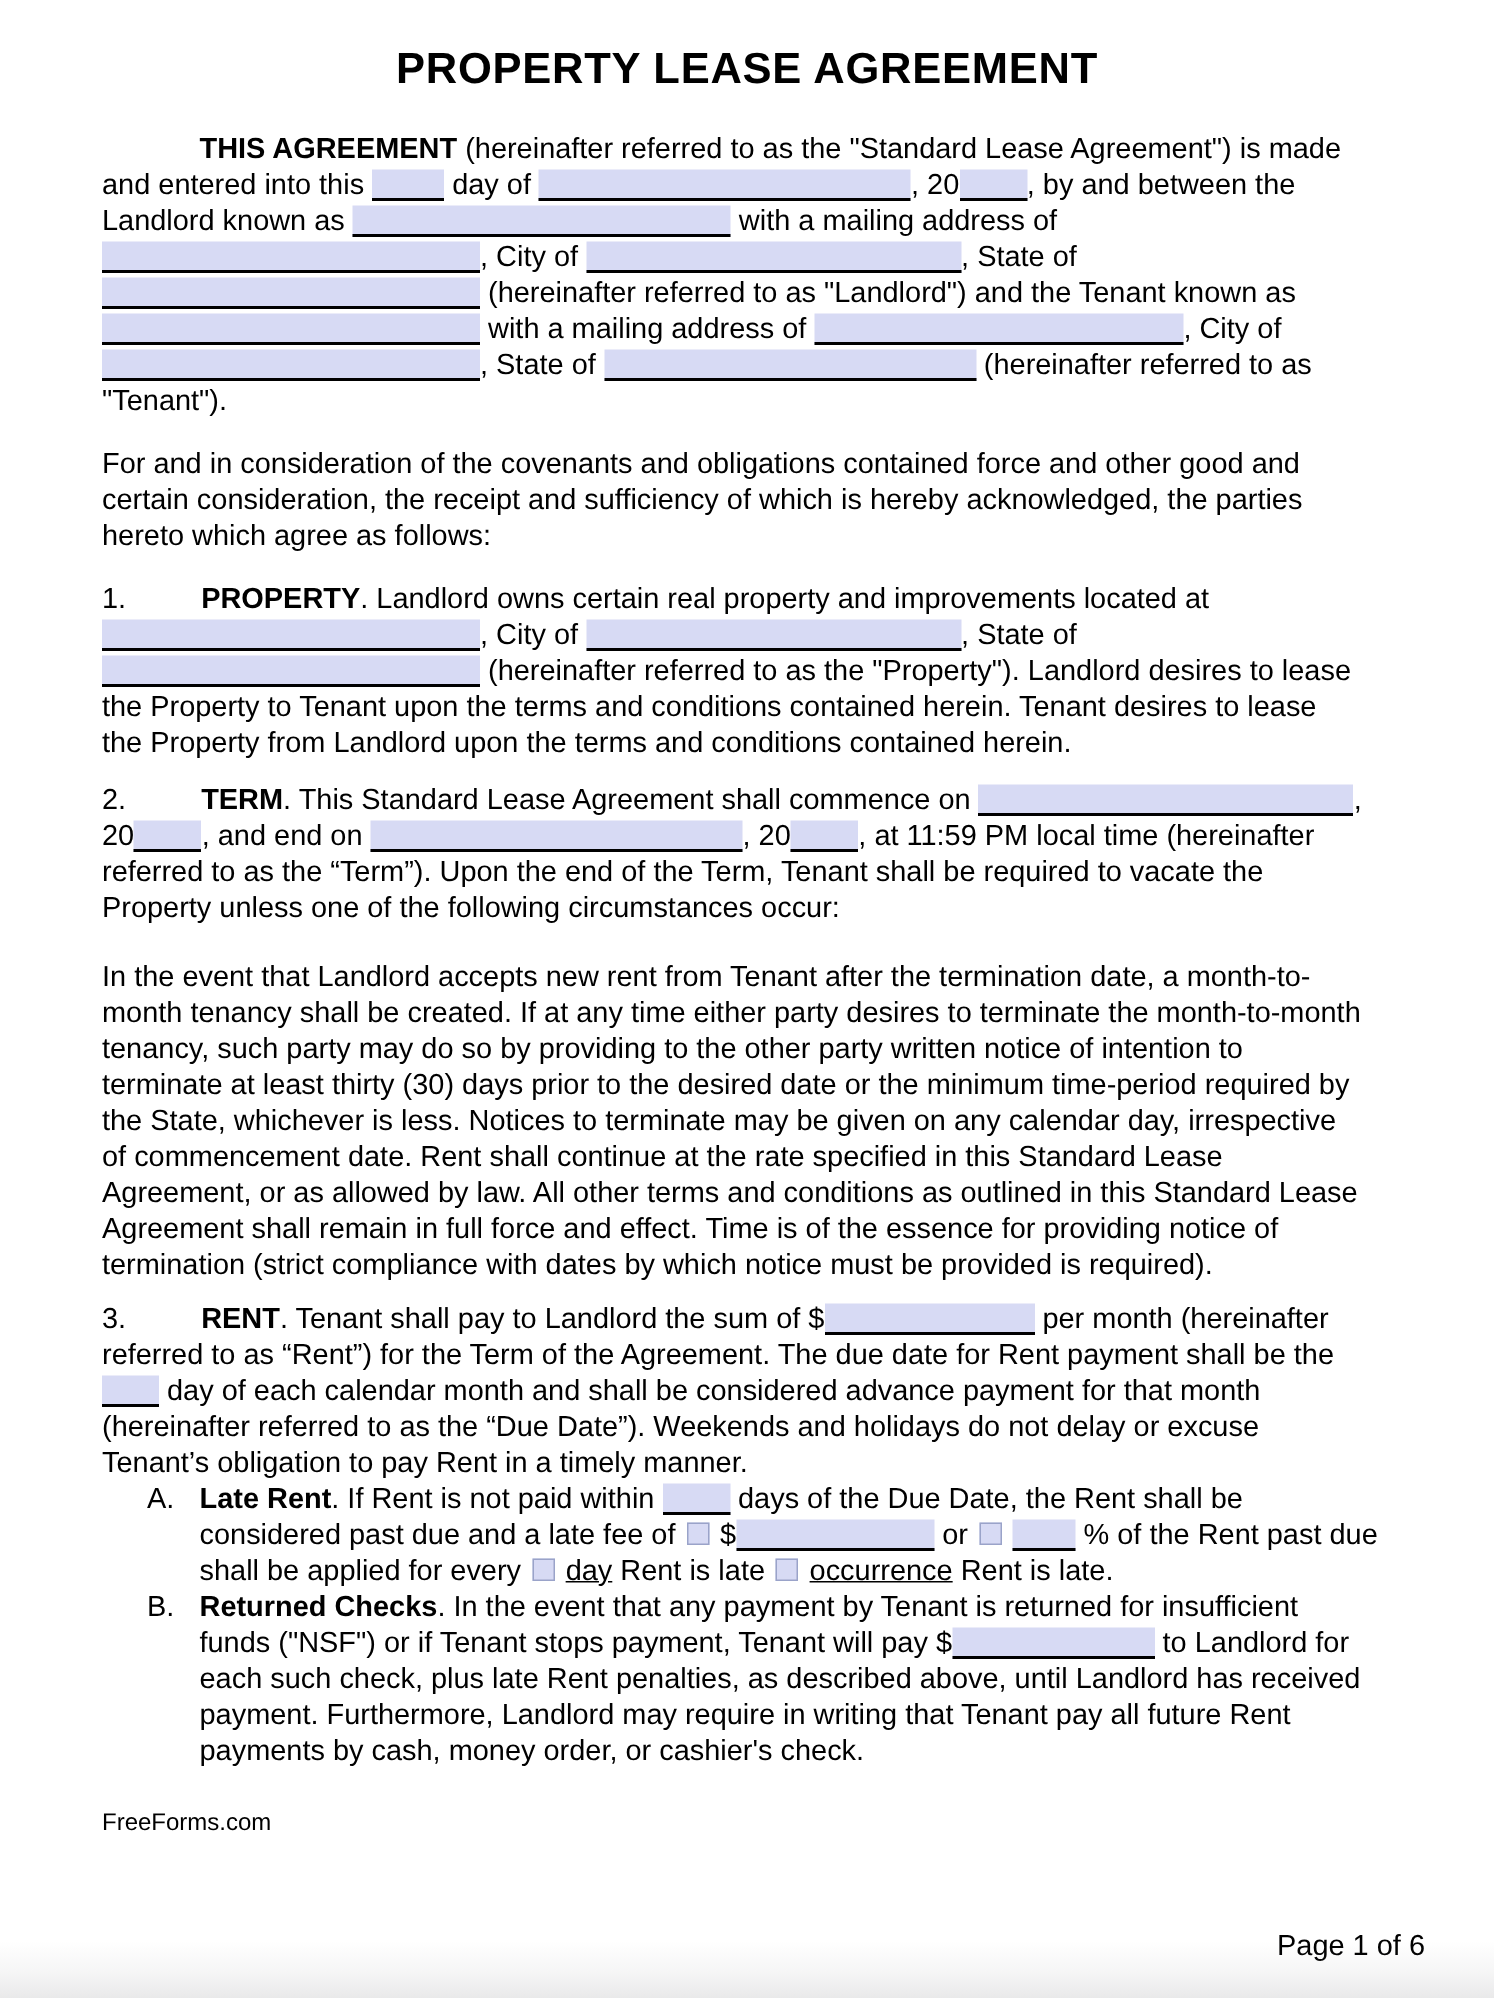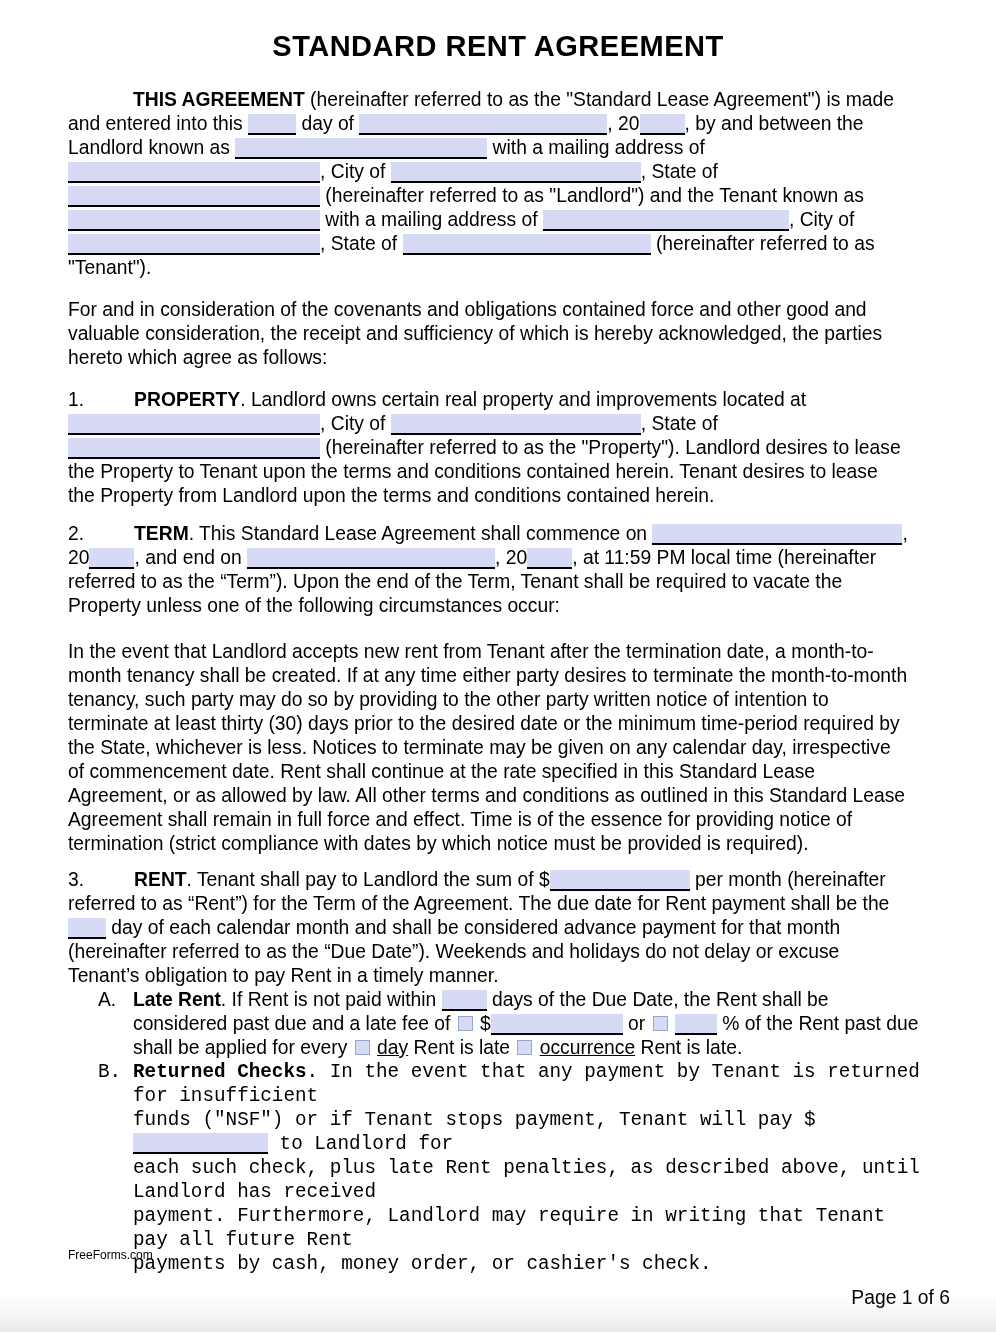--- a/index.html
+++ b/index.html
@@ -24,49 +24,49 @@
   .para{margin:0;}
   .intro{margin-top:24px;}
   .consideration{margin-top:18px;}
   .property{margin-top:18px;}
   .term{margin-top:14px;}
   .item-i{margin-top:16px;}
   .item-ii{margin-top:0;}
   .month{margin-top:22px;}
   .rent{margin-top:12px;}
   .late-rent{margin-top:12px;}
-  .returned-checks{margin-top:2px;font-family:Liberation Mono, monospace;}
+  .returned-checks{margin-top:2px;}
   .li{margin:0;padding-left:65px;text-indent:-45px;}
   .li .marker{display:inline-block;width:45px;text-indent:0;}
   .li.alpha{text-indent:-35px;}
   .li.alpha .marker{width:35px;}
   span.b{font-weight:bold;}
   span.u{text-decoration:underline;}
   .field{
     display:inline-block;height:19px;background:#d7daf4;
     border-bottom:2px solid #000;vertical-align:-5px;
   }
   .tab{display:inline-block;height:1px;}
   .checkbox{
     display:inline-block;width:13px;height:13px;background:#d7daf4;
     border:1px solid #9aa3c9;vertical-align:-1px;margin:0 2px;
   }
-  .footer-brand{position:absolute;left:68px;top:1205px;font-size:12px;line-height:22px;margin-top:39px;}
+  .footer-brand{position:absolute;left:68px;top:1205px;font-size:16px;line-height:22px;}
   .footer-page{position:absolute;right:46px;top:1287px;font-size:19.3px;line-height:22px;}
 </style>
 </head>
 <body>
 
 <div class="page">
   <div class="doc">
-    <h1 class="title">STANDARD RENT AGREEMENT</h1>
+    <h1 class="title">PROPERTY LEASE AGREEMENT</h1>
 
     <p class="para intro"><span class="tab" style="width: 65px;"></span><span class="b">THIS AGREEMENT</span><span> (hereinafter referred to as the "Standard Lease Agreement") is made</span><br><span>and entered into this </span><span class="field" style="width: 48px;"></span><span> day of </span><span class="field" style="width: 248px;"></span><span>, 20</span><span class="field" style="width: 45px;"></span><span>, by and between the</span><br><span>Landlord known as </span><span class="field" style="width: 252px;"></span><span> with a mailing address of</span><br><span class="field" style="width: 252px;"></span><span>, City of </span><span class="field" style="width: 250px;"></span><span>, State of</span><br><span class="field" style="width: 252px;"></span><span> (hereinafter referred to as "Landlord") and the Tenant known as</span><br><span class="field" style="width: 252px;"></span><span> with a mailing address of </span><span class="field" style="width: 246px;"></span><span>, City of</span><br><span class="field" style="width: 252px;"></span><span>, State of </span><span class="field" style="width: 248px;"></span><span> (hereinafter referred to as</span><br><span>"Tenant").</span></p>
 
-    <p class="para consideration"><span>For and in consideration of the covenants and obligations contained force and other good and</span><br><span>valuable consideration, the receipt and sufficiency of which is hereby acknowledged, the parties</span><br><span>hereto which agree as follows:</span></p>
+    <p class="para consideration"><span>For and in consideration of the covenants and obligations contained force and other good and</span><br><span>certain consideration, the receipt and sufficiency of which is hereby acknowledged, the parties</span><br><span>hereto which agree as follows:</span></p>
 
     <p class="para property"><span>1.</span><span class="tab" style="width: 50px;"></span><span class="b">PROPERTY</span><span>. Landlord owns certain real property and improvements located at</span><br><span class="field" style="width: 252px;"></span><span>, City of </span><span class="field" style="width: 250px;"></span><span>, State of</span><br><span class="field" style="width: 252px;"></span><span> (hereinafter referred to as the "Property"). Landlord desires to lease</span><br><span>the Property to Tenant upon the terms and conditions contained herein. Tenant desires to lease</span><br><span>the Property from Landlord upon the terms and conditions contained herein.</span></p>
 
     <p class="para term"><span>2.</span><span class="tab" style="width: 50px;"></span><span class="b">TERM</span><span>. This Standard Lease Agreement shall commence on </span><span class="field" style="width: 250px;"></span><span>,</span><br><span>20</span><span class="field" style="width: 45px;"></span><span>, and end on </span><span class="field" style="width: 248px;"></span><span>, 20</span><span class="field" style="width: 45px;"></span><span>, at 11:59 PM local time (hereinafter</span><br><span>referred to as the “Term”). Upon the end of the Term, Tenant shall be required to vacate the</span><br><span>Property unless one of the following circumstances occur:</span></p>
 
 
     <p class="para month"><span>In the event that Landlord accepts new rent from Tenant after the termination date, a month-to-</span><br><span>month tenancy shall be created. If at any time either party desires to terminate the month-to-month</span><br><span>tenancy, such party may do so by providing to the other party written notice of intention to</span><br><span>terminate at least thirty (30) days prior to the desired date or the minimum time-period required by</span><br><span>the State, whichever is less. Notices to terminate may be given on any calendar day, irrespective</span><br><span>of commencement date. Rent shall continue at the rate specified in this Standard Lease</span><br><span>Agreement, or as allowed by law. All other terms and conditions as outlined in this Standard Lease</span><br><span>Agreement shall remain in full force and effect. Time is of the essence for providing notice of</span><br><span>termination (strict compliance with dates by which notice must be provided is required).</span></p>
 
     <p class="para rent"><span>3.</span><span class="tab" style="width: 50px;"></span><span class="b">RENT</span><span>. Tenant shall pay to Landlord the sum of $</span><span class="field" style="width: 140px;"></span><span> per month (hereinafter</span><br><span>referred to as “Rent”) for the Term of the Agreement. The due date for Rent payment shall be the</span><br><span class="field" style="width: 38px;"></span><span> day of each calendar month and shall be considered advance payment for that month</span><br><span>(hereinafter referred to as the “Due Date”). Weekends and holidays do not delay or excuse</span><br><span>Tenant’s obligation to pay Rent in a timely manner.</span></p>
 

